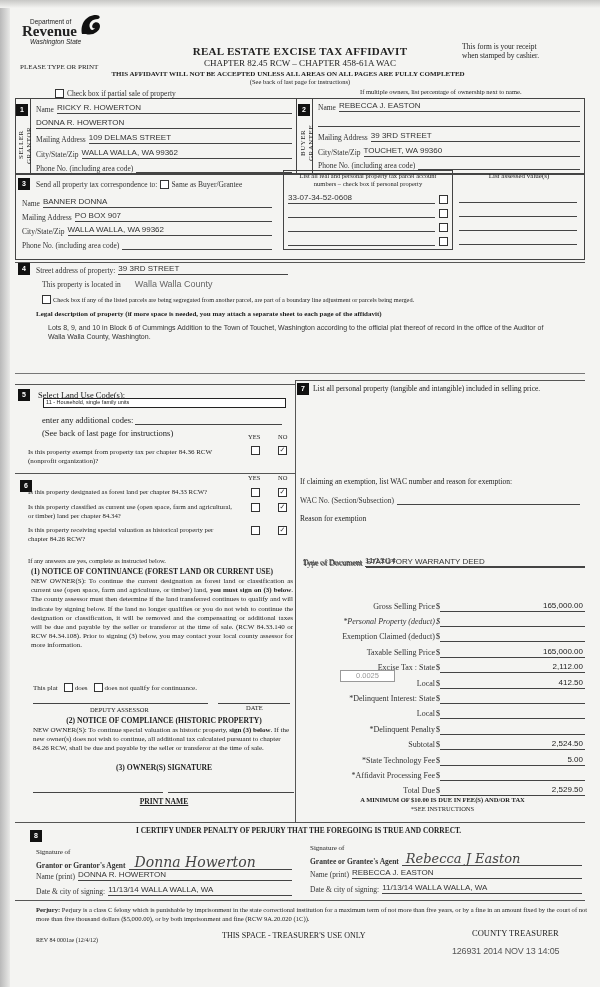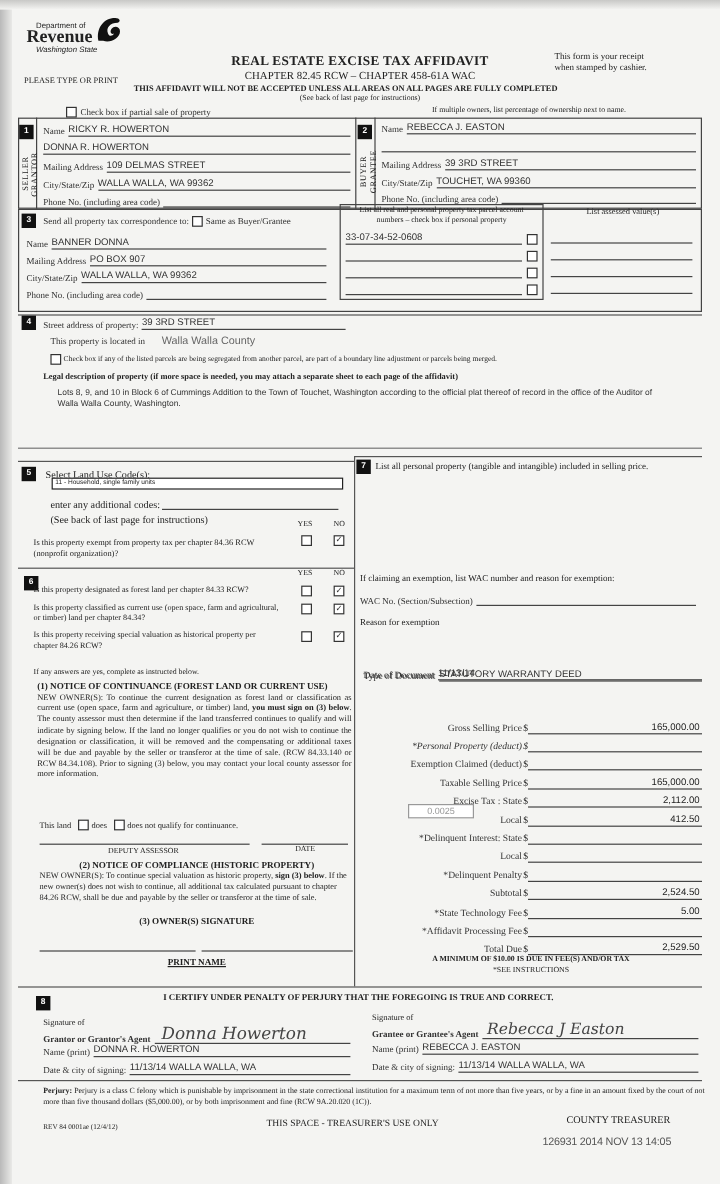--- a/index.html
+++ b/index.html
@@ -204,21 +204,21 @@
     <span class="abs cb" style="left: 278px; top: 503px;">✓</span>
     <div class="abs" style="left: 28px; top: 525px; width: 205px; font-size: 6.8px; line-height: 9px;">Is this property receiving special valuation as historical property per chapter 84.26 RCW?</div>
     <span class="abs cb" style="left: 251px; top: 526px;"></span>
     <span class="abs cb" style="left: 278px; top: 526px;">✓</span>
   </div>
 
 <div class="abs" style="left:28px;top:557px;font-size:6.5px;">If any answers are yes, complete as instructed below.</div>
 <div class="abs" style="left:31px;top:567px;font-size:7.6px;font-weight:bold;white-space:nowrap;">(1) NOTICE OF CONTINUANCE  (FOREST LAND OR CURRENT USE)</div>
 <div class="abs" style="left:31px;top:577px;width:262px;font-size:7px;line-height:9.2px;text-align:justify;"><span>NEW OWNER(S): To continue the current designation as forest land or classification as current use (open space, farm and agriculture, or timber) land,</span> <b>you must sign on (3) below</b><span>. The county assessor must then determine if the land transferred continues to qualify and will indicate by signing below. If the land no longer qualifies or you do not wish to continue the designation or classification, it will be removed and the compensating or additional taxes will be due and payable by the seller or transferor at the time of sale. (RCW 84.33.140 or RCW 84.34.108). Prior to signing (3) below, you may contact your local county assessor for more information.</span></div>
 <div class="abs" style="left:33px;top:683px;display:flex;align-items:center;font-size:7px;">
-  <span>This land</span>
+  <span>This plat</span>
   <span class="cb" style="margin-left:6px;"></span>
   <span style="margin-left:2px;">does</span>
   <span class="cb" style="margin-left:6px;"></span>
   <span style="margin-left:2px;">does not qualify for continuance.</span>
 </div>
 <div class="abs line" style="left:33px;top:703px;width:175px;"></div>
 <div class="abs line" style="left:218px;top:703px;width:72px;"></div>
 <div class="abs" style="left:90px;top:706px;font-size:6.5px;">DEPUTY ASSESSOR</div>
 <div class="abs" style="left:246px;top:704px;font-size:6.5px;">DATE</div>
 <div class="abs" style="left:33px;top:716px;width:262px;text-align:center;font-size:7.6px;font-weight:bold;">(2) NOTICE OF COMPLIANCE (HISTORIC PROPERTY)</div>

